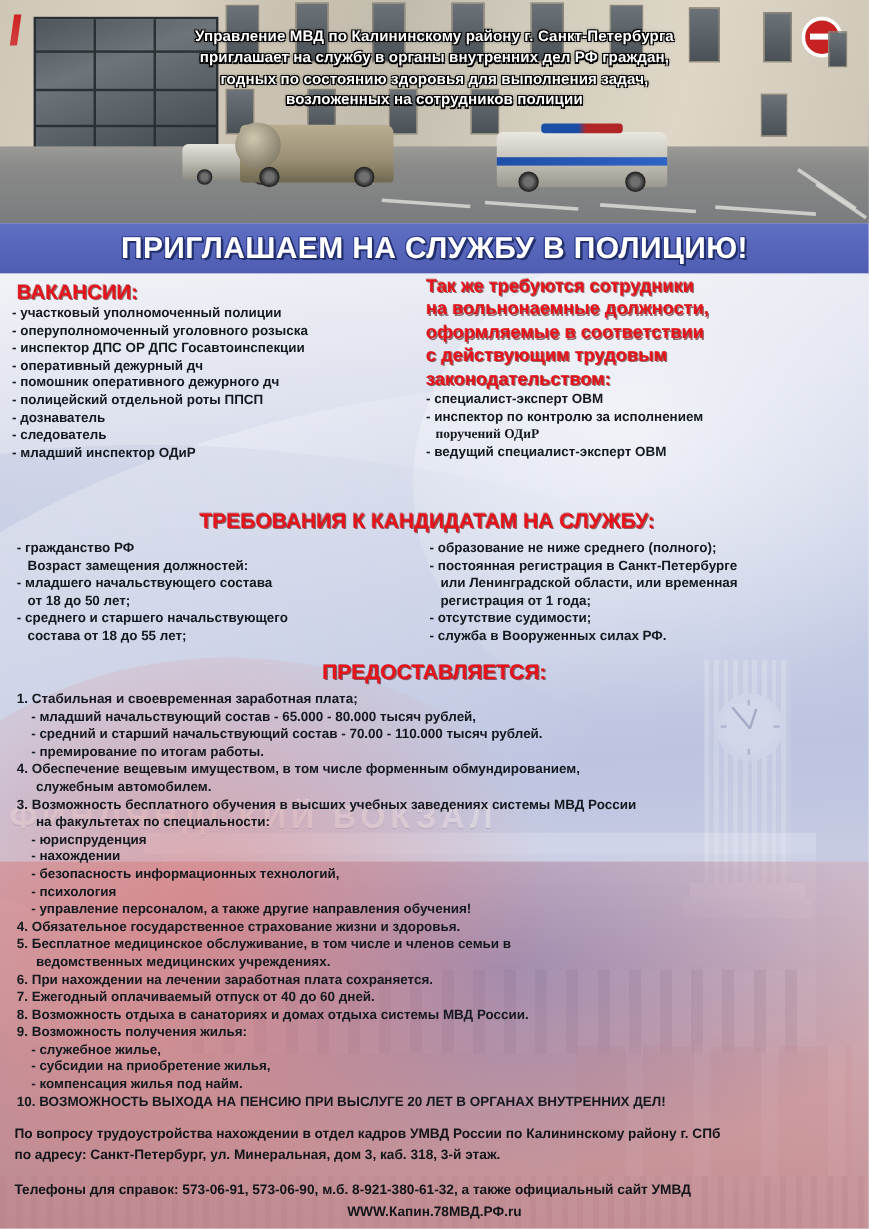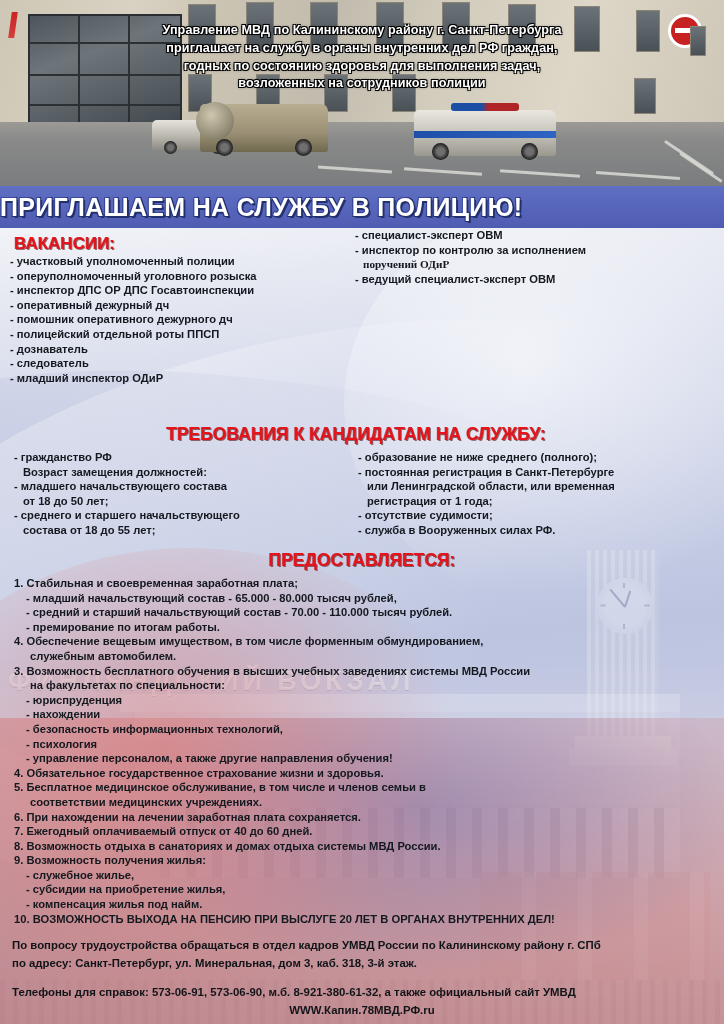--- a/index.html
+++ b/index.html
@@ -89,21 +89,21 @@
     text-shadow:
       -1px -1px 0 #000,1px -1px 0 #000,-1px 1px 0 #000,1px 1px 0 #000,
       0 0 3px rgba(0,0,0,.85);
     padding:0 24px;letter-spacing:.1px;
   }
 
   
   .banner{
     position:absolute;left:0;top:186px;width:724px;height:42px;
     background:linear-gradient(180deg,#5f6fc2 0%,#5766bb 50%,#4e5db2 100%);
-    display:flex;align-items:center;
+    display:flex;align-items:center;justify-content:center;
     border-bottom:2px solid #8f97cd;
   }
   .banner h1{
     margin:0;color:#fff;font-size:25px;font-weight:bold;letter-spacing:.3px;
     text-shadow:2px 2px 0 #23306e,-1px -1px 0 #3a49a0,1px -1px 0 #23306e,-1px 1px 0 #23306e;
   }
 
   
   .bodybg{
     position:absolute;left:0;top:228px;width:724px;height:796px;overflow:hidden;
@@ -373,20 +373,27 @@
           <li>- оперативный дежурный дч</li>
           <li>- помошник оперативного дежурного дч</li>
           <li>- полицейский отдельной роты ППСП</li>
           <li>- дознаватель</li>
           <li>- следователь</li>
           <li>- младший инспектор ОДиР</li>
         </ul>
       </div>
 
       <div class="colR">
+        <div class="volontitle red-head">
+          <div>Так же требуются сотрудники</div>
+          <div>на вольнонаемные должности,</div>
+          <div>оформляемые в соответствии</div>
+          <div>с действующим трудовым</div>
+          <div>законодательством:</div>
+        </div>
         <ul class="plain volon-list">
           <li>- специалист-эксперт ОВМ</li>
           <li>- инспектор по контролю за исполнением</li>
           <li class="ind">поручений ОДиР</li>
           <li>- ведущий специалист-эксперт ОВМ</li>
         </ul>
       </div>
     </div>
 
     <div class="req-title red-head">ТРЕБОВАНИЯ К КАНДИДАТАМ НА СЛУЖБУ:</div>
@@ -421,32 +428,32 @@
       <li class="ind">служебным автомобилем.</li>
       <li>3. Возможность бесплатного обучения в высших учебных заведениях системы МВД России</li>
       <li class="ind">на факультетах по специальности:</li>
       <li class="sub">- юриспруденция</li>
       <li class="sub">- нахождении</li>
       <li class="sub">- безопасность информационных технологий,</li>
       <li class="sub">- психология</li>
       <li class="sub">- управление персоналом, а также другие направления обучения!</li>
       <li>4. Обязательное государственное страхование жизни и здоровья.</li>
       <li>5. Бесплатное медицинское обслуживание, в том числе и членов семьи в</li>
-      <li class="ind">соответствии медицинских учреждениях.</li>
+      <li class="ind">ведомственных медицинских учреждениях.</li>
       <li>6. При нахождении на лечении заработная плата сохраняется.</li>
       <li>7. Ежегодный оплачиваемый отпуск от 40 до 60 дней.</li>
       <li>8. Возможность отдыха в санаториях и домах отдыха системы МВД России.</li>
       <li>9. Возможность получения жилья:</li>
       <li class="sub">- служебное жилье,</li>
       <li class="sub">- субсидии на приобретение жилья,</li>
       <li class="sub">- компенсация жилья под найм.</li>
       <li class="caps">10. ВОЗМОЖНОСТЬ ВЫХОДА НА ПЕНСИЮ ПРИ ВЫСЛУГЕ 20 ЛЕТ В ОРГАНАХ ВНУТРЕННИХ ДЕЛ!</li>
     </ul>
 
     <div class="contact">
-      <p>По вопросу трудоустройства обращаться в отдел кадров УМВД России по Калининскому району г. СПб</p>
+      <p>По вопросу трудоустройства нахождении в отдел кадров УМВД России по Калининскому району г. СПб</p>
       <p>по адресу: Санкт-Петербург, ул. Минеральная, дом 3, каб. 318, 3-й этаж.</p>
       <p style="margin-top:10px">Телефоны для справок: 573-06-91, 573-06-90, м.б. 8-921-380-61-32, а также официальный сайт УМВД</p>
       <p class="center">WWW.Капин.78МВД.РФ.ru</p>
     </div>
 
   </div>
 </div>
 
 </body></html>

